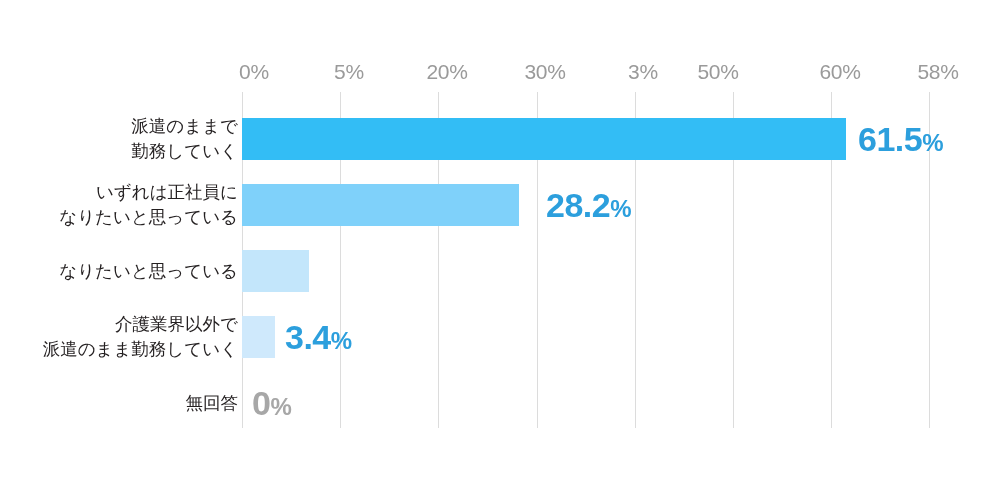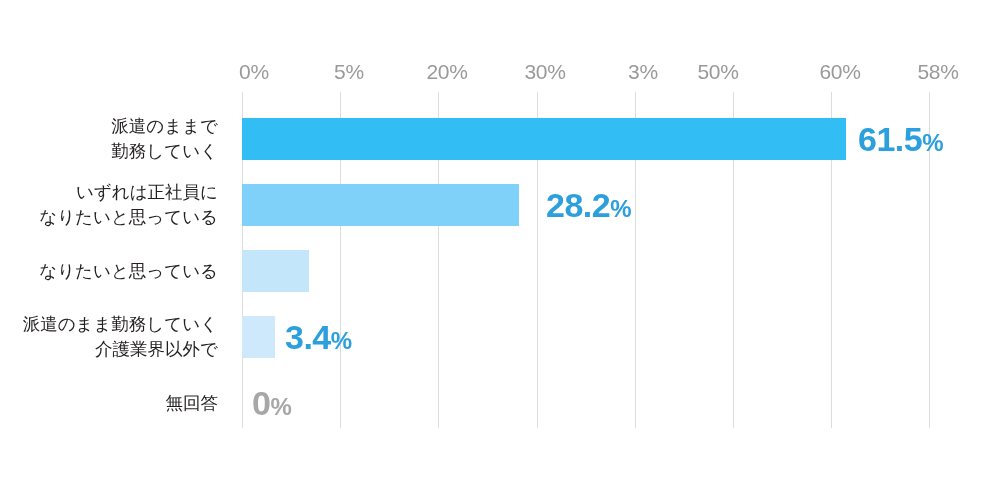--- a/index.html
+++ b/index.html
@@ -62,21 +62,21 @@
     left: 0;
     width: 1000px;
     height: 66px;
   }
 
   .cat-label {
     position: absolute;
     right: 758px;          
     top: 50%;
     transform: translateY(-50%);
-    padding-right: 24px;
+    padding-right: 4px;
     text-align: right;
     font-size: 17.5px;
     line-height: 25px;
     color: #231f20;
     white-space: nowrap;
   }
 
   .bar {
     position: absolute;
     left: 242px;
@@ -153,22 +153,22 @@
 
   <div class="row" style="top:238px">
     <div class="cat-label">
       <div>なりたいと思っている</div>
     </div>
     <div class="bar" style="width:67px;background:#c3e6fb"></div>
   </div>
 
   <div class="row" style="top:304px">
     <div class="cat-label">
+      <div>介護業界以外で</div>
       <div>派遣のまま勤務していく</div>
-      <div>介護業界以外で</div>
     </div>
     <div class="bar" style="width:33px;background:#cfe9fc"></div>
     <div class="value-label" style="left:285px">
       <span>3.4</span><span class="pct">%</span>
     </div>
   </div>
 
   <div class="row" style="top:370px">
     <div class="cat-label">
       <div>無回答</div>

